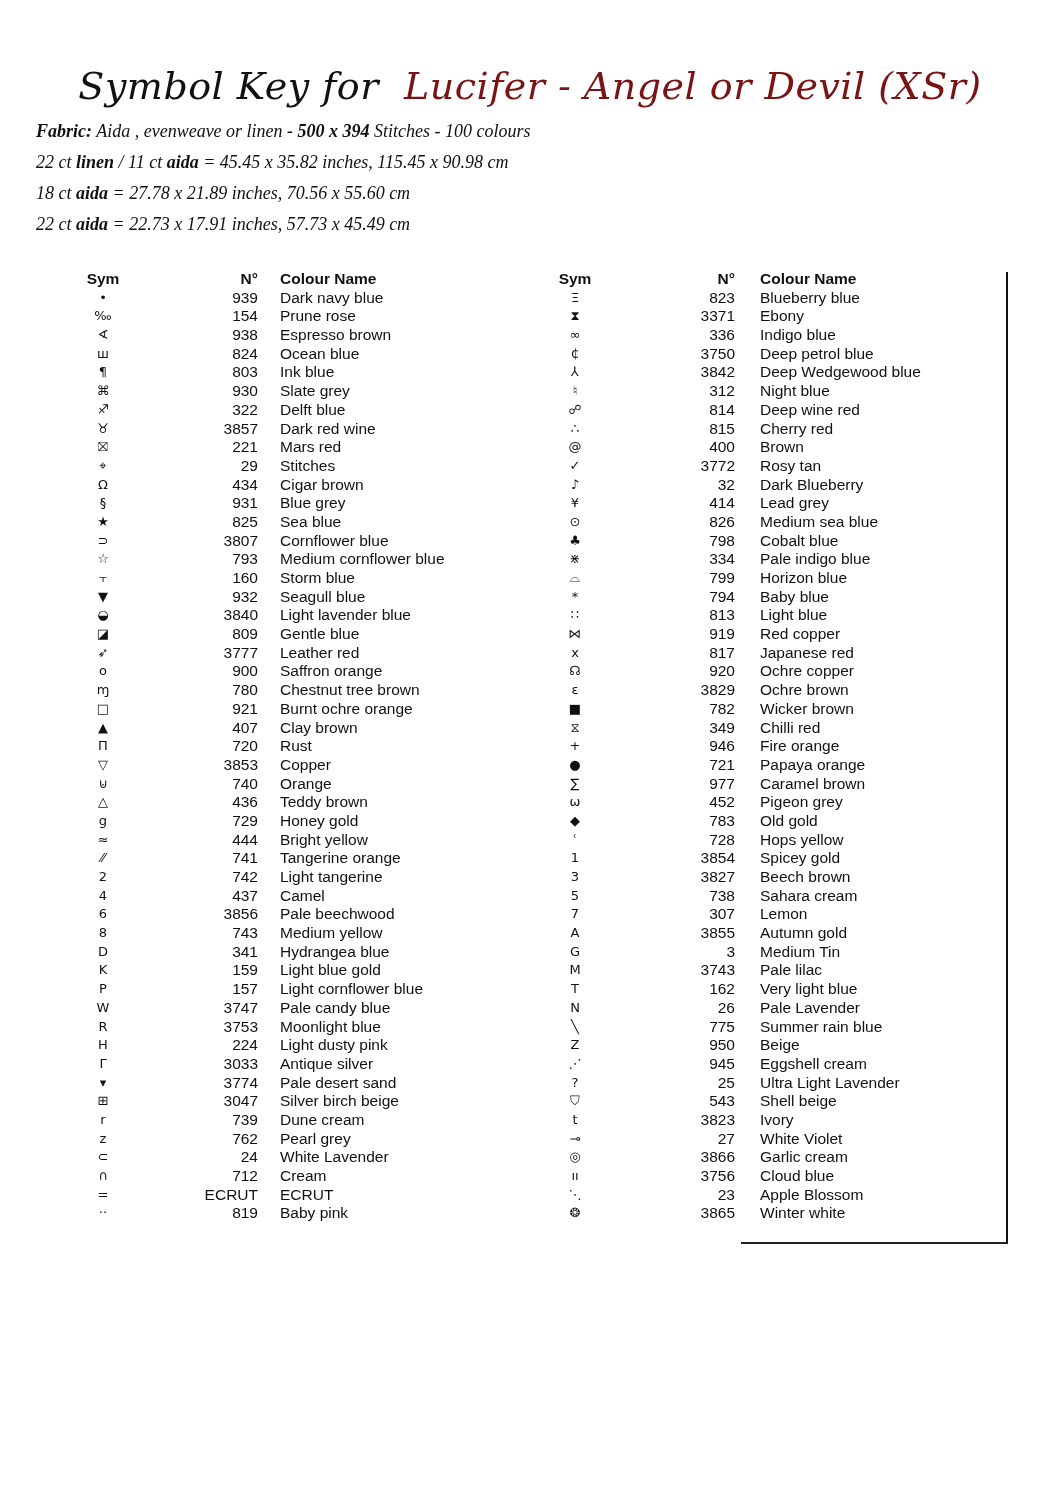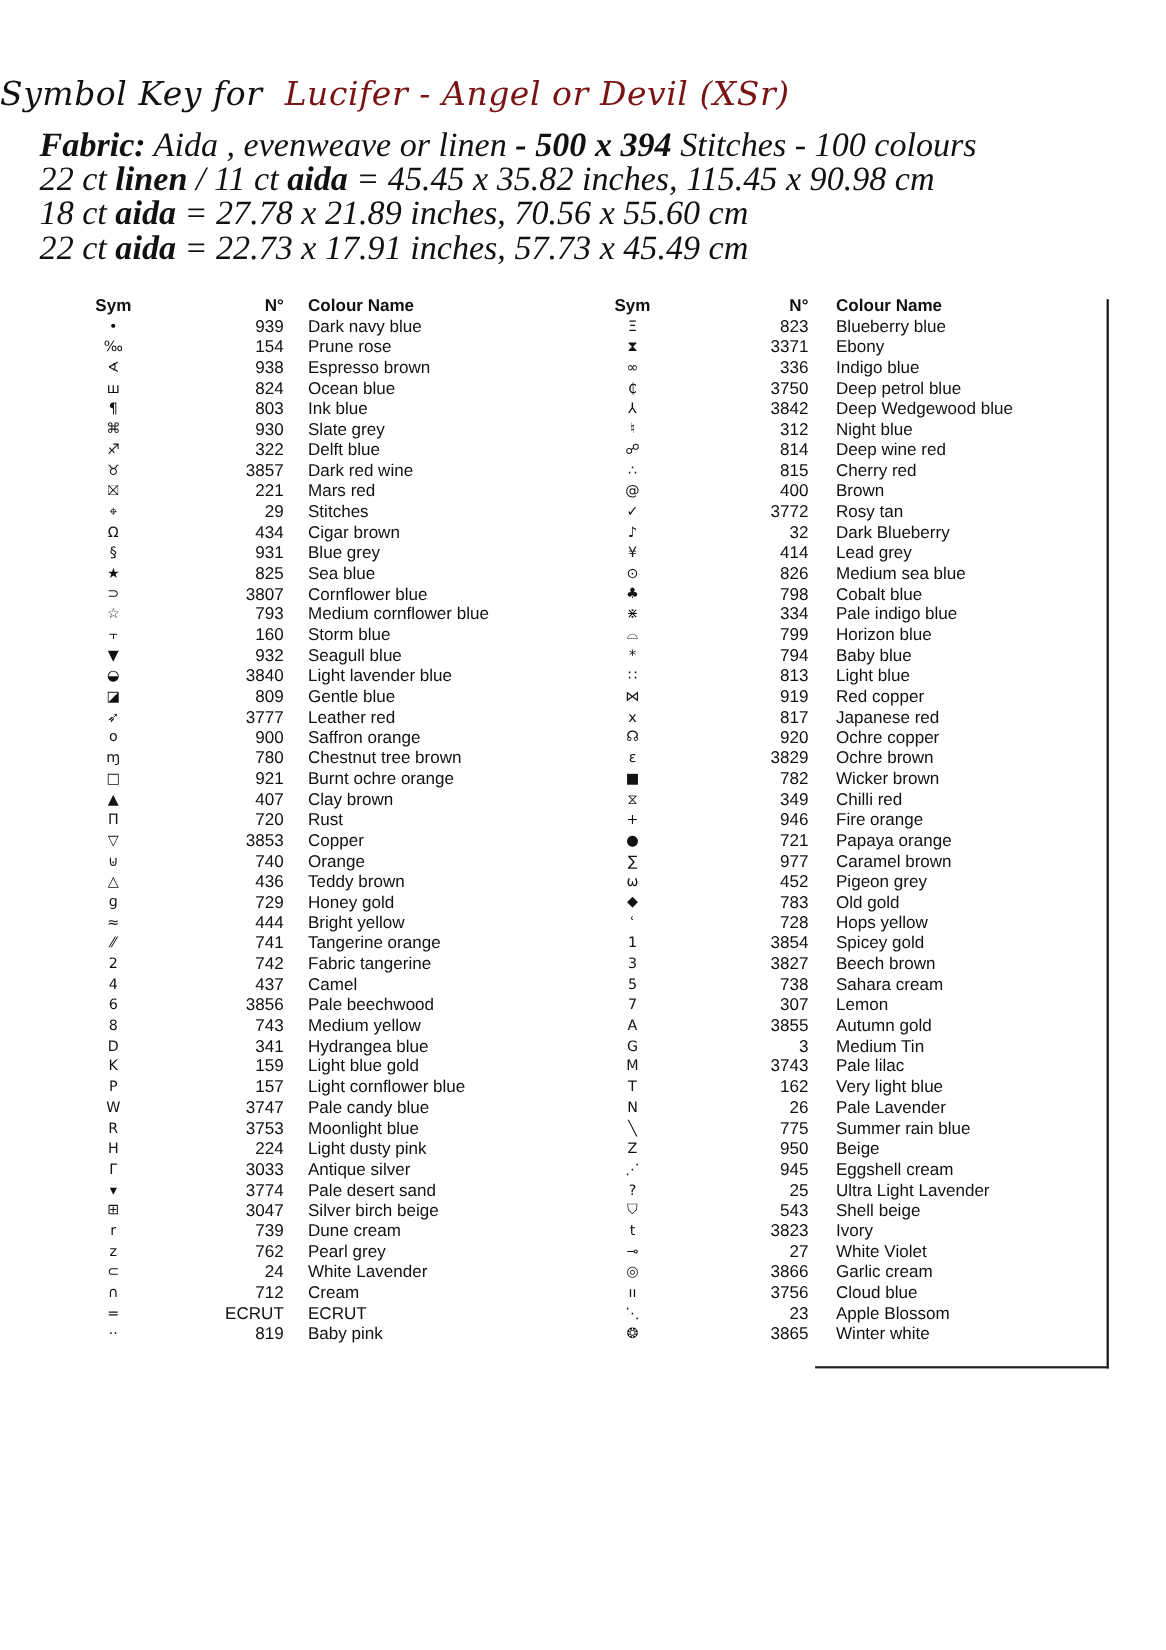--- a/index.html
+++ b/index.html
@@ -1,22 +1,22 @@
 <!DOCTYPE html>
 <html><head>
 <meta charset="utf-8">
 <style>
   html, body { margin:0; padding:0; background:#ffffff; }
   body { width:1060px; height:1500px; position:relative; overflow:hidden; color:#111; }
-  .title { position:absolute; top:58px; left:0; width:1060px; 
-    font-family:"DejaVu Serif", serif; font-style:italic; font-size:30px; line-height:56px; letter-spacing:0.5px; }
+  .title { position:absolute; top:58px; left:0; width:1060px; text-align:center;
+    font-family:"DejaVu Serif", serif; font-style:italic; font-size:38px; line-height:56px; letter-spacing:0.5px; }
   .title .pre { color:#111; }
   .title .name { color:#7a1414; }
   .info { position:absolute; left:36px; top:116px; font-family:"Liberation Serif", serif; font-style:italic;
-    font-size:31px; line-height:31px; color:#111; }
+    font-size:18px; line-height:31px; color:#111; }
   .info b { font-weight:bold; }
   .info .line { white-space:nowrap; }
   .tbl { position:absolute; top:270px; font-family:"Liberation Sans", sans-serif; font-size:15.5px; }
   .tbl .row { height:18.7px; line-height:18.7px; position:relative; white-space:nowrap; }
   .tbl .hdr { font-weight:bold; }
   .tbl .hdr span { }
   .c-sym { position:absolute; text-align:center; width:40px; }
   .c-num { position:absolute; text-align:right; width:80px; }
   .c-name { position:absolute; }
   #left { left:0; width:520px; }
@@ -205,21 +205,21 @@
       <span class="c-name">Bright yellow</span>
     </div>
     <div class="row">
       <span class="c-sym sym">⁄⁄</span>
       <span class="c-num">741</span>
       <span class="c-name">Tangerine orange</span>
     </div>
     <div class="row">
       <span class="c-sym sym">2</span>
       <span class="c-num">742</span>
-      <span class="c-name">Fabric tangerine</span>
+      <span class="c-name">Light tangerine</span>
     </div>
     <div class="row">
       <span class="c-sym sym">4</span>
       <span class="c-num">437</span>
       <span class="c-name">Camel</span>
     </div>
     <div class="row">
       <span class="c-sym sym">6</span>
       <span class="c-num">3856</span>
       <span class="c-name">Pale beechwood</span>

